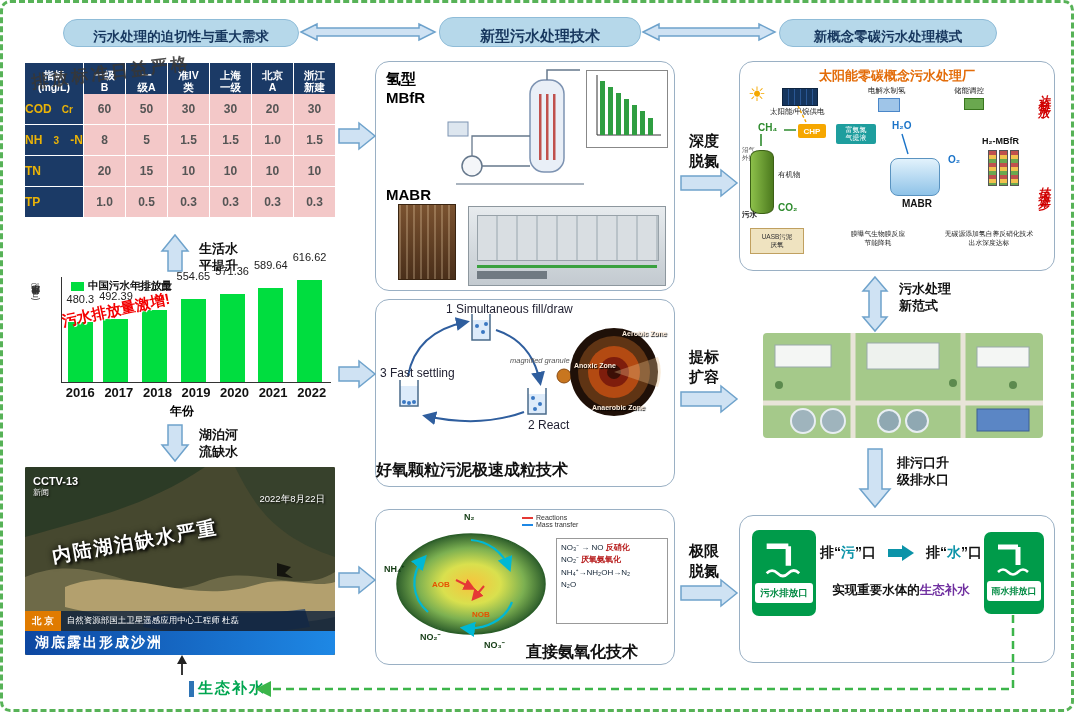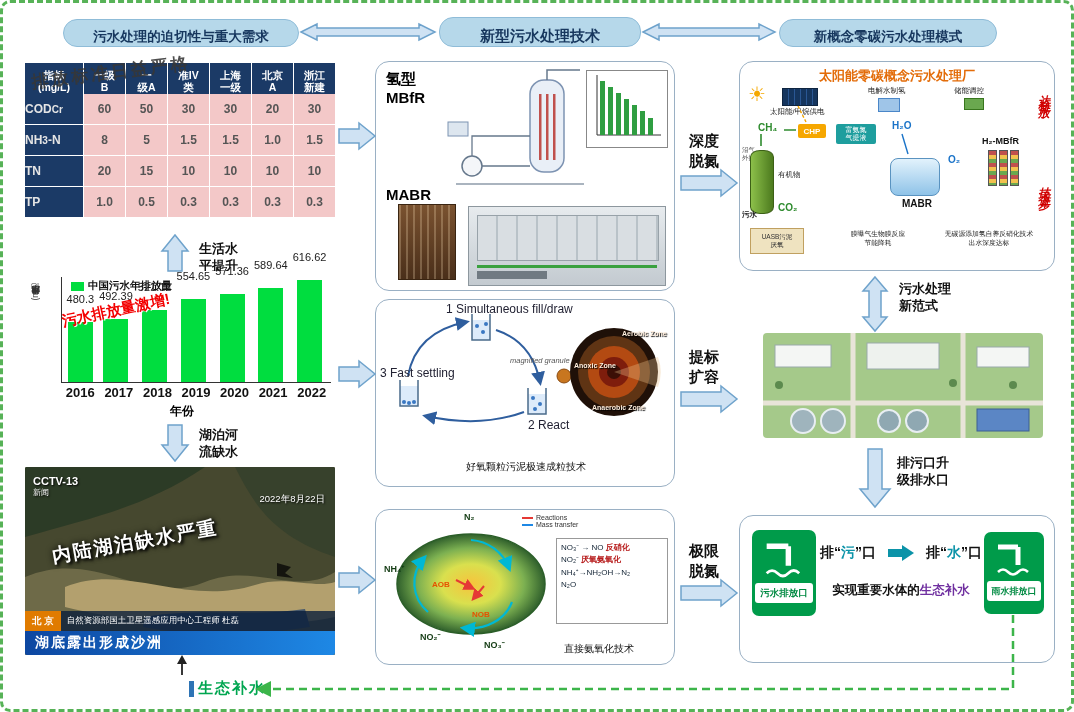--- a/index.html
+++ b/index.html
@@ -7,21 +7,21 @@
   .abs{position:absolute}
   .pre{white-space:pre-line}
   .b{font-weight:700}
   .pill{position:absolute;display:flex;align-items:flex-end;justify-content:center;background:#b6d8ea;border:1px solid #8fbcd8;border-radius:14px;color:#17375e;font-weight:700;font-size:13.5px}
   .box{position:absolute;background:#fff;border:1.6px solid #9ab0c4;border-radius:14px;box-sizing:border-box}
   .flowlabel{position:absolute;font-weight:700;font-size:15px;line-height:1.32;color:#111;white-space:pre-line}
   .sidelabel{position:absolute;font-weight:700;font-size:13px;line-height:1.3;color:#111;white-space:pre-line}
   
   .stable{position:absolute;left:22px;top:60px;width:310px;display:grid;grid-template-columns:58px repeat(6,1fr);grid-auto-rows:30px;gap:1px;background:#fff}
   .hcell{background:#1b3a66;color:#fff;font-weight:700;font-size:10.5px;display:flex;align-items:center;justify-content:center;text-align:center;white-space:pre-line;height:36px;line-height:1.15}
-  .lcell{background:#1b3a66;color:#e5e5e5;font-weight:700;font-size:12px;display:flex;align-items:center;justify-content:flex-start;height:30px}
+  .lcell{background:#1b3a66;color:#eab308;font-weight:700;font-size:12px;display:flex;align-items:center;justify-content:space-between;height:30px}
   .dcell{background:#f3c8c8;color:#555;font-weight:700;font-size:12px;display:flex;align-items:center;justify-content:center;height:30px}
   .watermark{position:absolute;left:28px;top:58px;transform:rotate(-7deg);color:rgba(55,55,55,.88);font-weight:700;font-size:17px;letter-spacing:3px;z-index:5}
   
   .chart{position:absolute;left:24px;top:268px;width:310px;height:152px;background:#fff}
   .plot{position:absolute;left:34px;top:6px;width:270px;height:106px;border-left:1.5px solid #333;border-bottom:1.5px solid #333;box-sizing:border-box}
   .bars{display:flex;align-items:flex-end;justify-content:space-around;height:100%;padding:0 2px}
   .barwrap{display:flex;flex-direction:column;align-items:center;justify-content:flex-end}
   .bval{font-size:11px;color:#222;margin-bottom:17px}
   .bar{width:25px;background:#00dd3f}
   .years{position:absolute;left:34px;top:114px;width:270px;display:flex;justify-content:space-around}
@@ -36,21 +36,21 @@
   .sat{position:absolute;left:22px;top:464px;width:310px;height:188px;overflow:hidden;border-radius:2px;background:#3c3e2a}
   .sat .headline{position:absolute;left:26px;top:62px;transform:rotate(-10deg);color:#fff;font-weight:700;font-size:19px;text-shadow:2px 2px 3px #000,0 0 6px #000;letter-spacing:2px}
   .creditbar{position:absolute;left:0;bottom:24px;width:100%;height:20px;display:flex;align-items:stretch}
   .loctag{background:#e07b00;color:#fff;font-weight:700;font-size:9.5px;display:flex;align-items:center;padding:0 7px}
   .credittext{background:rgba(8,28,58,.78);color:#fff;font-size:8.5px;display:flex;align-items:center;padding:0 6px;flex:1}
   .captionbar{position:absolute;left:0;bottom:0;width:100%;height:24px;background:linear-gradient(90deg,#0d47a1,#1e88e5);color:#fff;font-weight:700;font-size:14px;display:flex;align-items:center;padding-left:10px;box-sizing:border-box;letter-spacing:2px}
   .cctv{position:absolute;left:8px;top:8px;color:#fff;font-weight:700;font-size:11px;text-shadow:1px 1px 2px #000;line-height:1.2}
   .cctv .sub{font-size:8px;font-weight:400;display:block}
   .satdate{position:absolute;right:10px;top:26px;color:#fff;font-size:9.5px;text-shadow:1px 1px 2px #000}
   
-  .cap{position:absolute;font-weight:400;font-size:10px;color:#111;text-align:center}
+  .cap{position:absolute;font-weight:700;font-size:16px;color:#111;}
   .tiny{position:absolute;font-size:12px;color:#223;line-height:1.25}
   .zl{position:absolute;font-size:7px;color:#ffeedd;font-weight:700;text-shadow:1px 1px 1px #000}
   .photo-module{position:absolute;background:linear-gradient(180deg,#7a5230,#4a2f1a);border:1px solid #3a2512;background-image:repeating-linear-gradient(90deg,rgba(255,230,190,.25) 0 2px,rgba(0,0,0,0) 2px 7px),linear-gradient(180deg,#7a5230,#4a2f1a)}
   .photo-skid{position:absolute;background:linear-gradient(180deg,#e7ebee,#c3cad0);border:1px solid #8d979e}
   .skidline{position:absolute;background:#3aa13f;height:3px}
   .skidframe{position:absolute;border:1px solid #98a2a9;background:repeating-linear-gradient(90deg,#d9dee2 0 18px,#b9c2c8 18px 20px)}
   
   .r-small{position:absolute;font-size:7.5px;color:#222;line-height:1.2}
   .r-chem{position:absolute;font-weight:700;font-size:10px}
   .vtext{position:absolute;writing-mode:vertical-rl;color:#d00000;font-weight:700;font-size:11.5px;letter-spacing:4px;font-style:italic}

